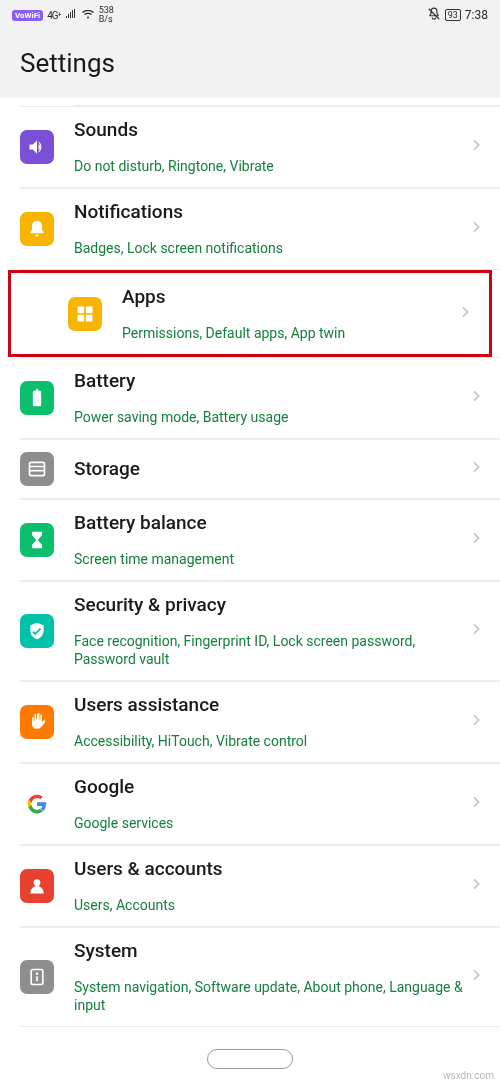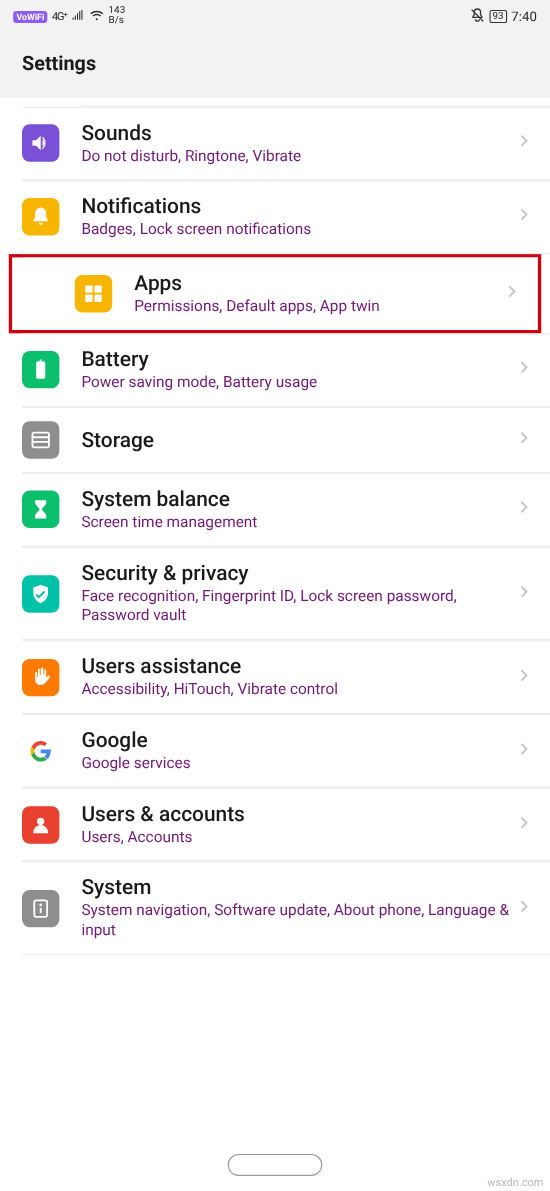--- a/index.html
+++ b/index.html
@@ -45,22 +45,22 @@
     border-radius: 2px;
     font-size: 9px;
     padding: 0 2px;
     position: relative;
   }
   .header {
     background: #f2f2f2;
     padding: 18px 20px 20px 20px;
   }
   .header h1 {
-    font-size: 18px;
-    font-weight: 700;
+    font-size: 26px;
+    font-weight: 400;
     color: #1a1a1a;
   }
   .list {
     padding: 0;
   }
   .row-wrap {
     padding-left: 20px;
   }
   .row {
     display: flex;
@@ -84,23 +84,23 @@
   .icon-box svg { width: 20px; height: 20px; }
   .row-text { flex: 1; min-width: 0; }
   .row-title {
     font-size: 19px;
     color: #1a1a1a;
     font-weight: 500;
     line-height: 1.2;
   }
   .row-sub {
     font-size: 14px;
-    color: #701a75;
+    color: #15803d;
     line-height: 1.3;
-    margin-top: 0;
+    margin-top: 15px;
   }
   .chev {
     flex: 0 0 18px;
     color: #c4c4c4;
   }
   .chev svg { width: 16px; height: 16px; stroke: #c4c4c4; }
   .highlight {
     border: 3px solid #d00010;
     margin: 0 8px;
     padding-left: 12px;
@@ -146,32 +146,32 @@
       <svg width="12" height="10" viewBox="0 0 12 10">
           <path d="M1 9h1V7H1zM3 9h1V5H3zM5 9h1V3H5zM7 9h1V1H7zM9 9h1V0H9z" fill="#333"></path>
         </svg>
     </span>
     <span>
       <svg width="14" height="10" viewBox="0 0 14 10">
           <path d="M7 9.5a1 1 0 100-2 1 1 0 000 2zM4 6a5 5 0 016 0l1-1a6.5 6.5 0 00-8 0zM2 4a8 8 0 0110 0l1-1a9.5 9.5 0 00-12 0z" fill="#333"></path>
         </svg>
     </span>
     <span class="net-speed">
-      <div>143</div>
+      <div>538</div>
       <div>B/s</div>
     </span>
   </div>
   <div class="status-right">
     <span>
       <svg width="14" height="14" viewBox="0 0 24 24">
           <path d="M12 2a5 5 0 00-5 5v4l-2 3v1h14v-1l-2-3V7a5 5 0 00-5-5zM9 18a3 3 0 006 0M3 3l18 18" fill="none" stroke="#333" stroke-width="2"></path>
         </svg>
     </span>
     <span class="batt">93</span>
-    <span>7:40</span>
+    <span>7:38</span>
   </div>
 </div>
 
 <div class="header">
   <h1>Settings</h1>
 </div>
 
 <div class="list">
   <div class="first-partial"></div>
 
@@ -265,21 +265,21 @@
   </div>
 
   <div class="row-wrap">
     <div class="row">
       <div class="icon-box green">
         <svg viewBox="0 0 24 24" fill="#fff">
             <path d="M6 2h12v4l-5 6 5 6v4H6v-4l5-6-5-6V2z"></path>
           </svg>
       </div>
       <div class="row-text">
-        <div class="row-title">System balance</div>
+        <div class="row-title">Battery balance</div>
         <div class="row-sub">Screen time management</div>
       </div>
       <div class="chev"><svg viewBox="0 0 24 24" fill="none" stroke-width="2.5">
             <path d="M9 5l7 7-7 7"></path>
           </svg></div>
     </div>
   </div>
 
   <div class="row-wrap">
     <div class="row">

